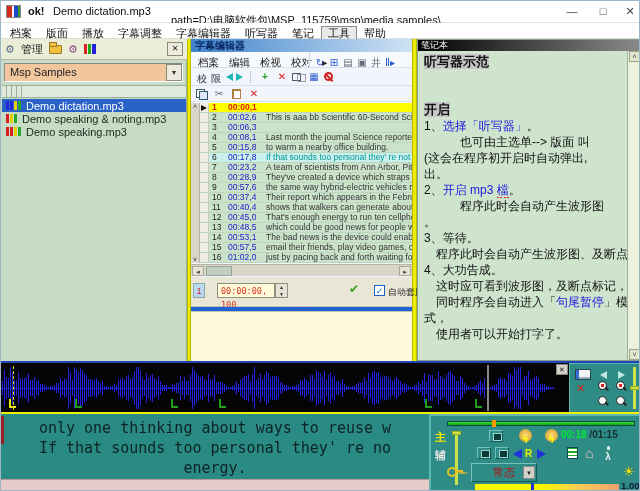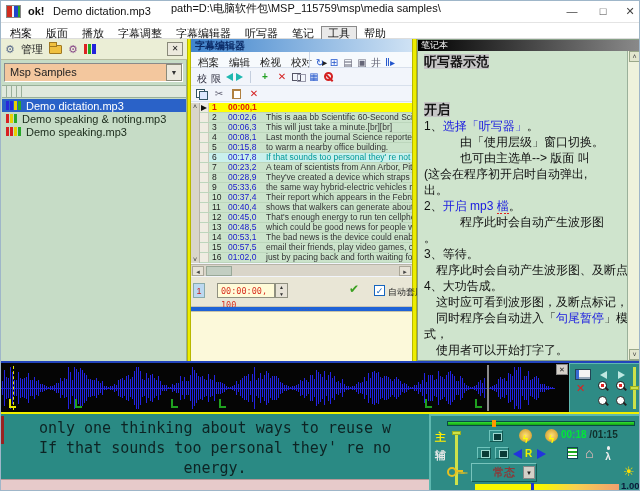--- a/index.html
+++ b/index.html
@@ -4,21 +4,21 @@
 <style>
 *{margin:0;padding:0;box-sizing:border-box}
 html,body{width:640px;height:491px}
 body{position:relative;font-family:"Liberation Sans","DejaVu Sans",sans-serif;background:#fff;overflow:hidden;border:1px solid #9fb6c9}
 .abs{position:absolute}
 
 #titlebar{left:0;top:0;width:640px;height:22px;background:#fff;border-bottom:1px solid #e4e4e4;font-size:11px;color:#111}
 #appico{left:5px;top:4px;width:15px;height:13px;background:linear-gradient(90deg,#d22c1e 0 5px,#f4f4f4 5px 7px,#2244cc 7px 11px,#2aa12a 11px 15px);border:1px solid #888}
 #tb-app{left:27px;top:4px;font-weight:bold}
 #tb-file{left:52px;top:4px}
-#tb-path{left:170px;top:0}
+#tb-path{left:170px;top:12px}
 .wbtn{top:0;width:26px;height:21px;text-align:center;line-height:21px;color:#444;font-size:11px}
 #btn-min{left:558px}#btn-max{left:589px}#btn-close{left:616px}
 
 #menubar{left:0;top:22px;width:640px;height:16px;background:#fff;border-bottom:1px solid #ddd;padding-left:2px;white-space:nowrap}
 .mi{display:inline-block;padding:1px 7px;font-size:11px;color:#111;line-height:13px}
 .mi.pressed{border:1px solid #8a8a8a;background:#e9e9e9;padding:0 6px}
 
 #mgr{left:0;top:38px;width:186px;height:322px;background:#c6dcc6;border-right:1px solid #9ab09a}
 #mgr-head{left:0;top:0;width:186px;height:21px;background:#ebeed6;border-bottom:1px solid #b8bca0;display:flex;align-items:center;gap:6px;padding-left:4px;font-size:11px;color:#222}
 .gear{color:#5a6a8a;font-size:11px}
@@ -257,21 +257,20 @@
       <div class="trow ">
         <span class="tc-mark"></span>
         <span class="tc-num">2</span>
         <span class="tc-time">00:02,6</span>
         <span class="tc-text">This is aaa bb Scientific   60-Second Science</span>
       </div>
       <div class="trow ">
         <span class="tc-mark"></span>
         <span class="tc-num">3</span>
         <span class="tc-time">00:06,3</span>
-        <span class="tc-text"> This will just take a minute.[br][br]</span>
       </div>
       <div class="trow ">
         <span class="tc-mark"></span>
         <span class="tc-num">4</span>
         <span class="tc-time">00:08,1</span>
         <span class="tc-text">Last month the journal Science reported that a</span>
       </div>
       <div class="trow ">
         <span class="tc-mark"></span>
         <span class="tc-num">5</span>
@@ -292,21 +291,21 @@
       </div>
       <div class="trow ">
         <span class="tc-mark"></span>
         <span class="tc-num">8</span>
         <span class="tc-time">00:28,9</span>
         <span class="tc-text">They've created a device which straps onto y</span>
       </div>
       <div class="trow ">
         <span class="tc-mark"></span>
         <span class="tc-num">9</span>
-        <span class="tc-time">05:33,6</span>
+        <span class="tc-time">00:57,6</span>
         <span class="tc-text">the same way hybrid-electric vehicles recycle</span>
       </div>
       <div class="trow ">
         <span class="tc-mark"></span>
         <span class="tc-num">10</span>
         <span class="tc-time">00:37,4</span>
         <span class="tc-text">Their report which appears in the February 8 i</span>
       </div>
       <div class="trow ">
         <span class="tc-mark"></span>
@@ -363,21 +362,20 @@
 </div>
 
 <div id="notebook" class="abs">
   <div id="nb-title" class="abs">笔记本</div>
   <div id="nb-body" class="abs">
       <div class="nbline"><span class="hl">听写器示范</span></div>
       <div class="nbline"></div>
       <div class="nbline"></div>
       <div class="nbline"><span class="hl">开启</span></div>
       <div class="nbline"><span>1、</span><span class="b">选择「听写器」</span><span>。</span></div>
-      <div class="nbline"><span>　　　由「使用层级」窗口切换。</span></div>
       <div class="nbline"><span>　　　也可由主选单--&gt; 版面 叫</span></div>
       <div class="nbline"><span>(这会在程序初开启时自动弹出,</span></div>
       <div class="nbline"><span>出。</span></div>
       <div class="nbline"><span>2、</span><span class="b">开启 mp3 </span><span class="bu">檔</span><span>。</span></div>
       <div class="nbline"><span>　　　程序此时会自动产生波形图</span></div>
       <div class="nbline"><span>。</span></div>
       <div class="nbline"><span>3、等待。</span></div>
       <div class="nbline"><span>　程序此时会自动产生波形图、及断点。</span></div>
       <div class="nbline"><span>4、大功告成。</span></div>
       <div class="nbline"><span>　这时应可看到波形图，及断点标记，</span></div>

